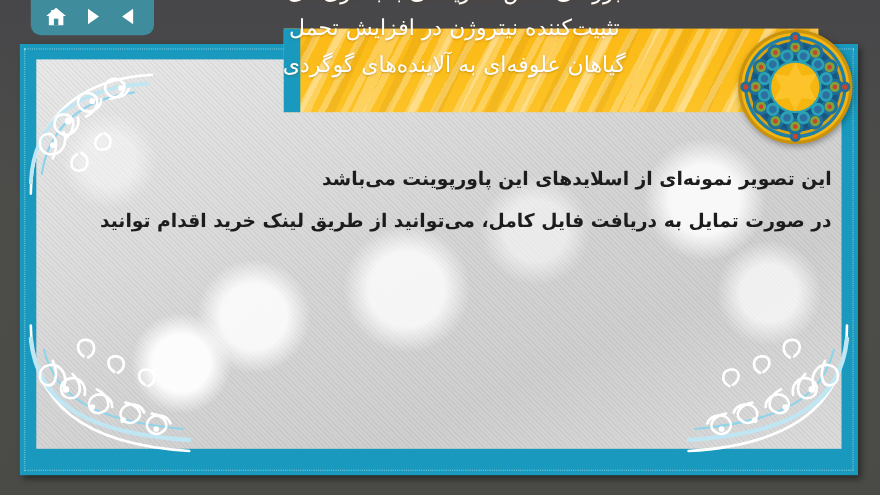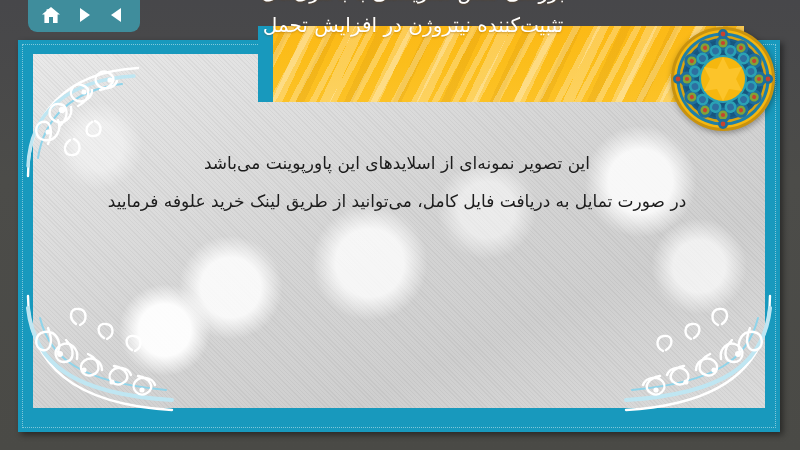--- a/index.html
+++ b/index.html
@@ -167,26 +167,27 @@
     filter: drop-shadow(1px 2px 3px rgba(0,0,0,.35));
   }
 
   
   .body-text {
     position: absolute;
     left: 20px;
     right: 24px;
     top: 104px;
     z-index: 20;
-    text-align: center;
+    text-align: right;
     direction: rtl;
     color: #1c1c1c;
     font-size: 17px;
     line-height: 38px;
     white-space: nowrap;
+    font-weight: bold;
   }
   .body-text .bline { display: block; }
 </style>
 </head>
 <body>
 
 <div id="stage">
 
   <div class="chrome-bg"></div>
 
@@ -267,32 +268,33 @@
         <circle cx="86" cy="42" r="2.6" fill="#ffffff" stroke="none"></circle>
         <circle cx="116" cy="34" r="2.6" fill="#ffffff" stroke="none"></circle>
         <path d="M50 100 c-8 6-6 16 3 15 8-1 9-12 1-16"></path>
         <path d="M78 86 c-8 5-7 15 2 14 8-1 9-11 1-15"></path>
         <path d="M106 74 c-8 5-7 15 2 14 8-1 9-11 1-15"></path>
       </g>
     </svg>
 
     <div class="body-text">
       <span class="bline">این تصویر نمونه‌ای از اسلایدهای این پاورپوینت می‌باشد</span>
-      <span class="bline">در صورت تمایل به دریافت فایل کامل، می‌توانید از طریق لینک خرید علوفه فرمایید</span>
+      <span class="bline">در صورت تمایل به دریافت فایل کامل، می‌توانید از طریق لینک خرید اقدام توانید</span>
     </div>
   </div>
 
   <div class="title-banner">
     <div class="chev"></div>
   </div>
   <div class="banner-left-tab"></div>
 
   <div class="title-text">
     <span class="tline">بررسی نقش همزیستی با باکتری‌های</span>
     <span class="tline">تثبیت‌کننده نیتروژن در افزایش تحمل</span>
+    <span class="tline">گیاهان علوفه‌ای به آلاینده‌های گوگردی</span>
   </div>
 
   <svg class="medallion" viewBox="0 0 106 106">
     <defs>
       <g id="petal">
         <circle cx="0" cy="-36" r="7.5" fill="#1f6f9c"></circle>
         <circle cx="0" cy="-36" r="4.6" fill="#7fa33a"></circle>
         <circle cx="0" cy="-36" r="2.1" fill="#c8442e"></circle>
       </g>
       <g id="petal2">

